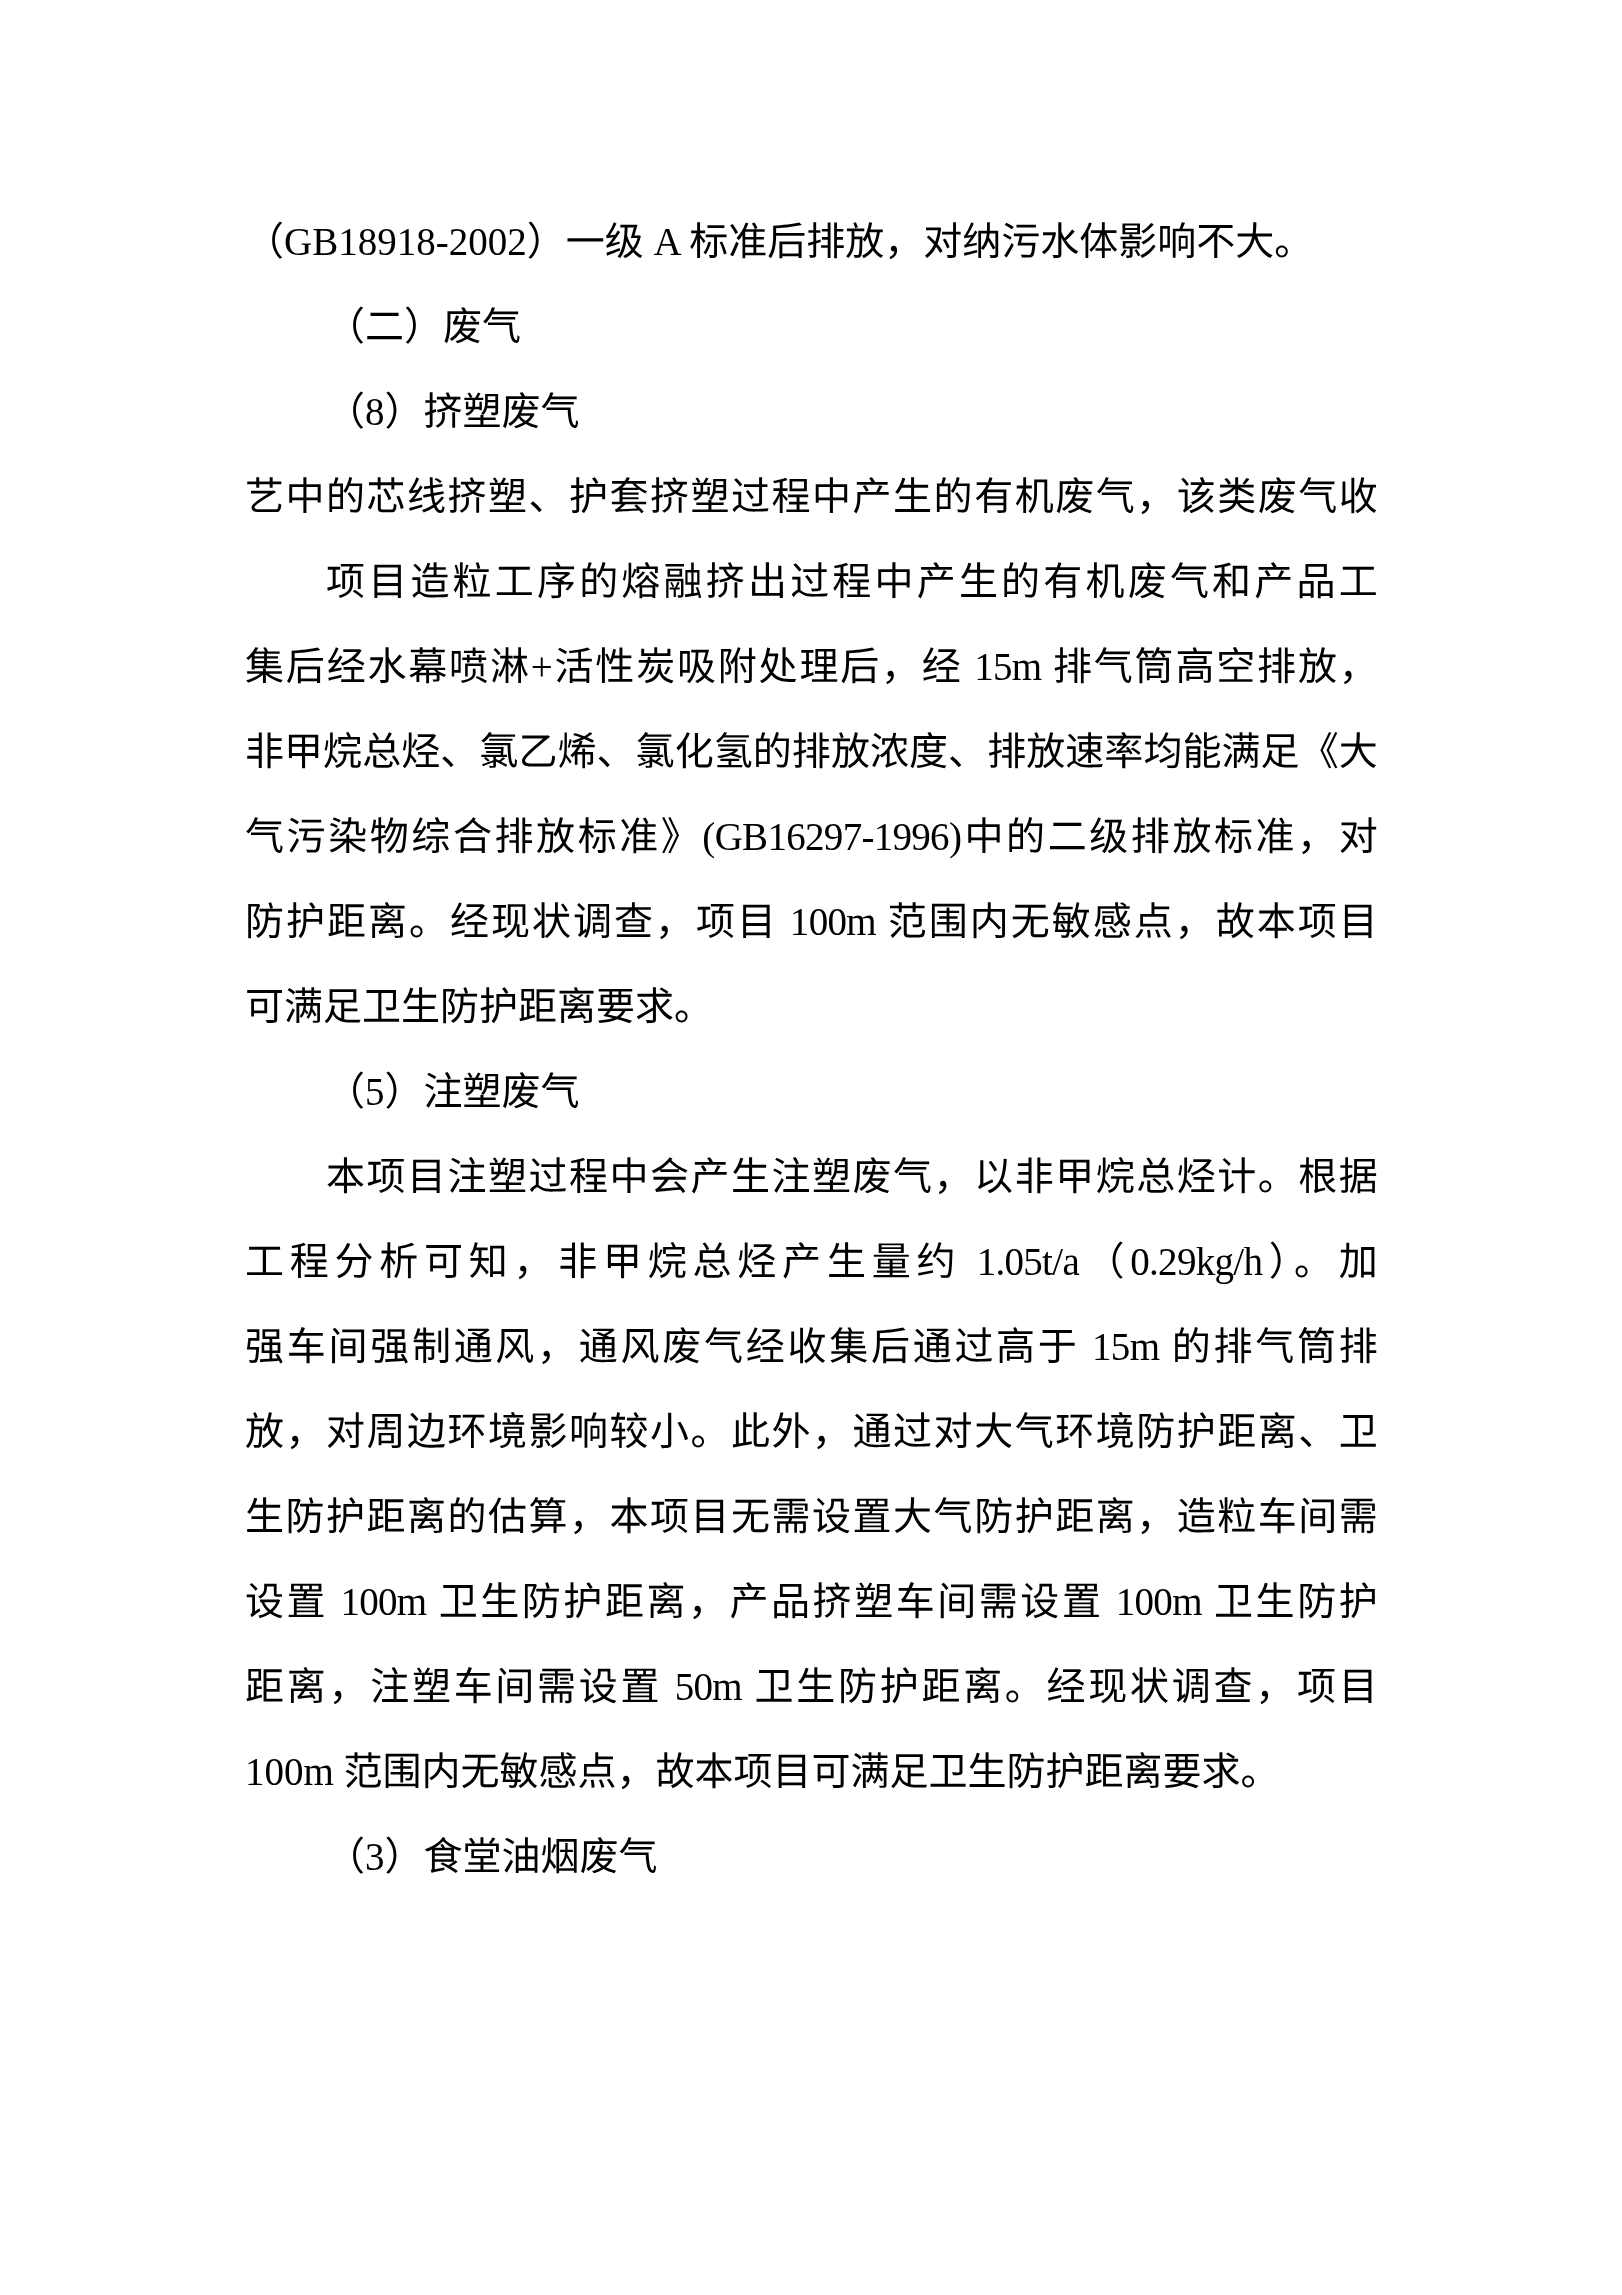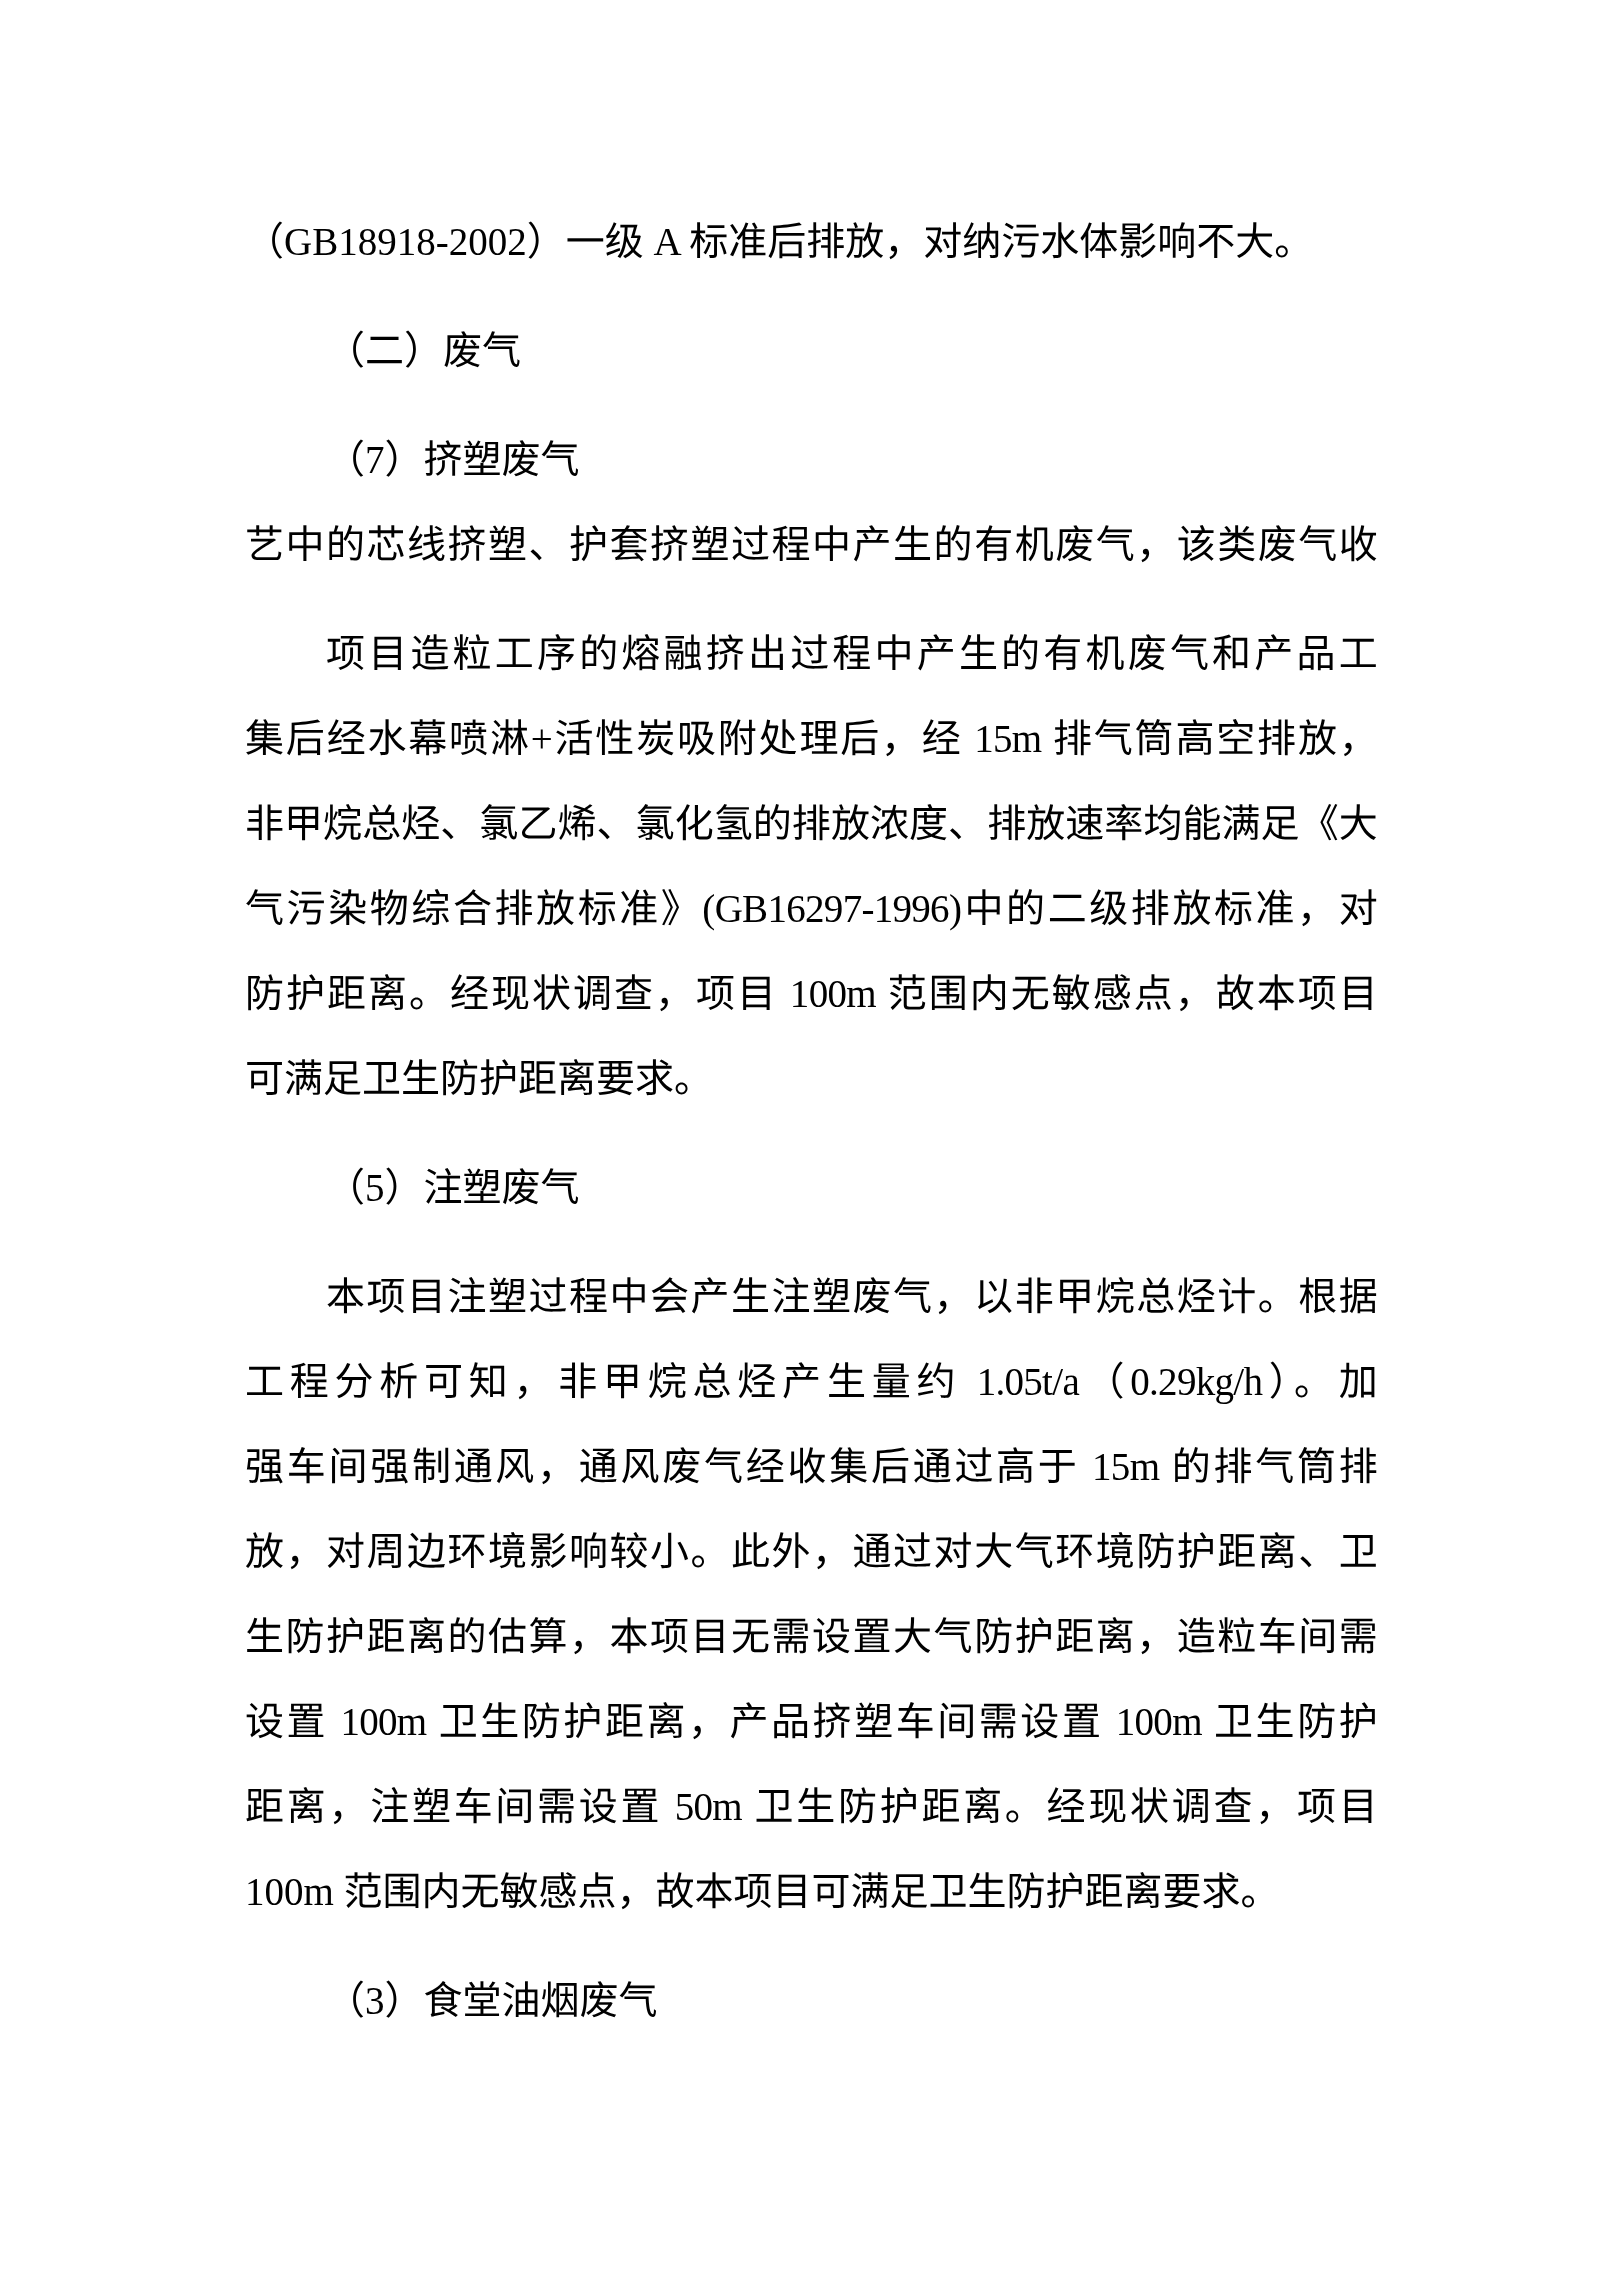--- a/index.html
+++ b/index.html
@@ -33,31 +33,30 @@
   .line.j {
     letter-spacing: -0.7px;
     text-align: justify;
     text-align-last: justify;
   }
   .line.plain {
     white-space: nowrap;
   }
   .line.indent {
     text-indent: 81px;
-    margin-top: 24px;
   }
 </style>
 </head>
 <body>
 
 <div class="page">
   <div class="text-block">
       <div class="line plain">（GB18918-2002）一级 A 标准后排放，对纳污水体影响不大。</div>
       <div class="line plain indent">（二）废气</div>
-      <div class="line plain indent">（7）挤塑废气</div>
+      <div class="line plain indent">（8）挤塑废气</div>
       <div class="line j">艺中的芯线挤塑、护套挤塑过程中产生的有机废气，该类废气收</div>
       <div class="line j indent">项目造粒工序的熔融挤出过程中产生的有机废气和产品工</div>
       <div class="line j">集后经水幕喷淋+活性炭吸附处理后，经 15m 排气筒高空排放，</div>
       <div class="line j">非甲烷总烃、氯乙烯、氯化氢的排放浓度、排放速率均能满足《大</div>
       <div class="line j">气污染物综合排放标准》(GB16297-1996)中的二级排放标准，对</div>
       <div class="line j">防护距离。经现状调查，项目 100m 范围内无敏感点，故本项目</div>
       <div class="line plain">可满足卫生防护距离要求。</div>
       <div class="line plain indent">（5）注塑废气</div>
       <div class="line j indent">本项目注塑过程中会产生注塑废气，以非甲烷总烃计。根据</div>
       <div class="line j">工程分析可知，非甲烷总烃产生量约 1.05t/a（0.29kg/h）。加</div>

